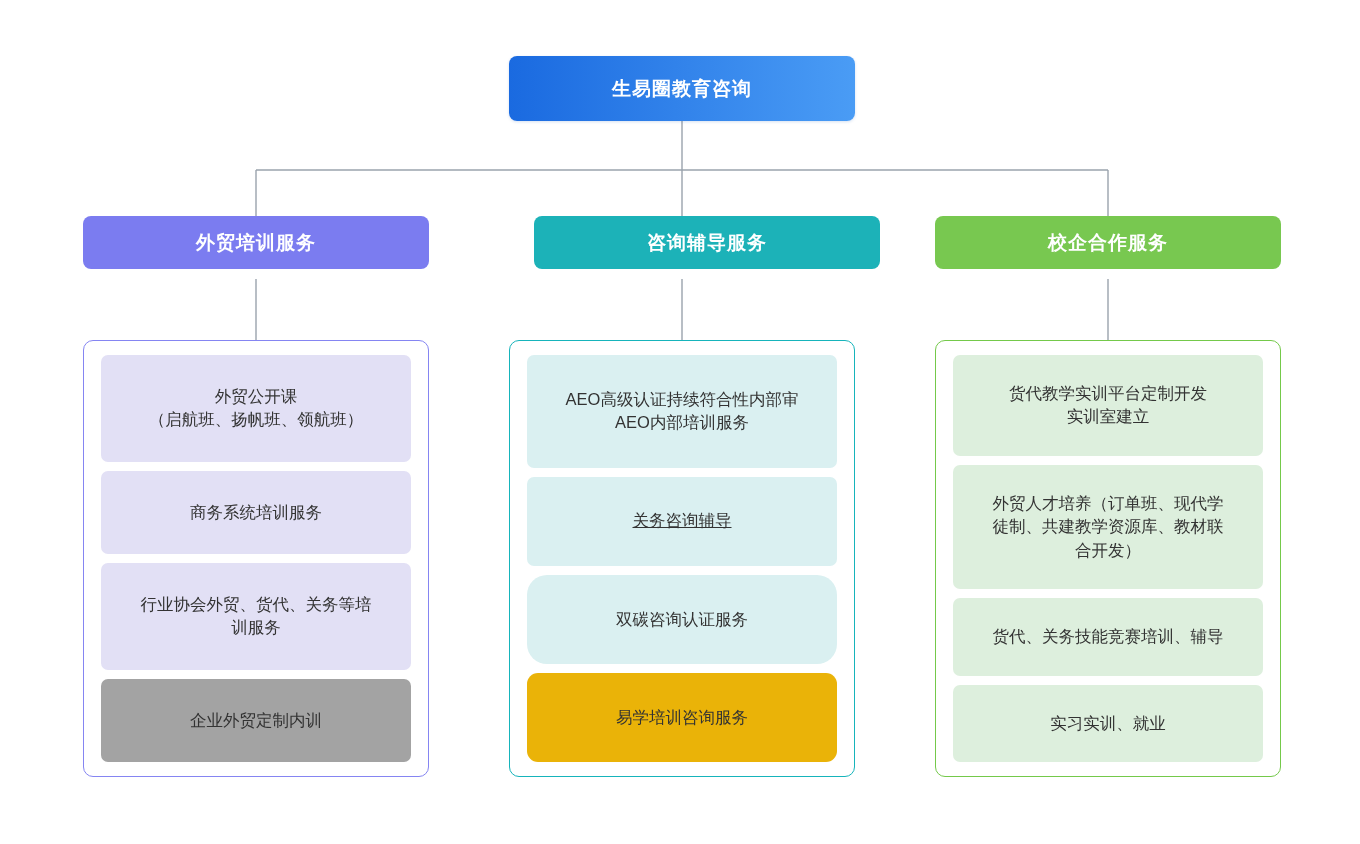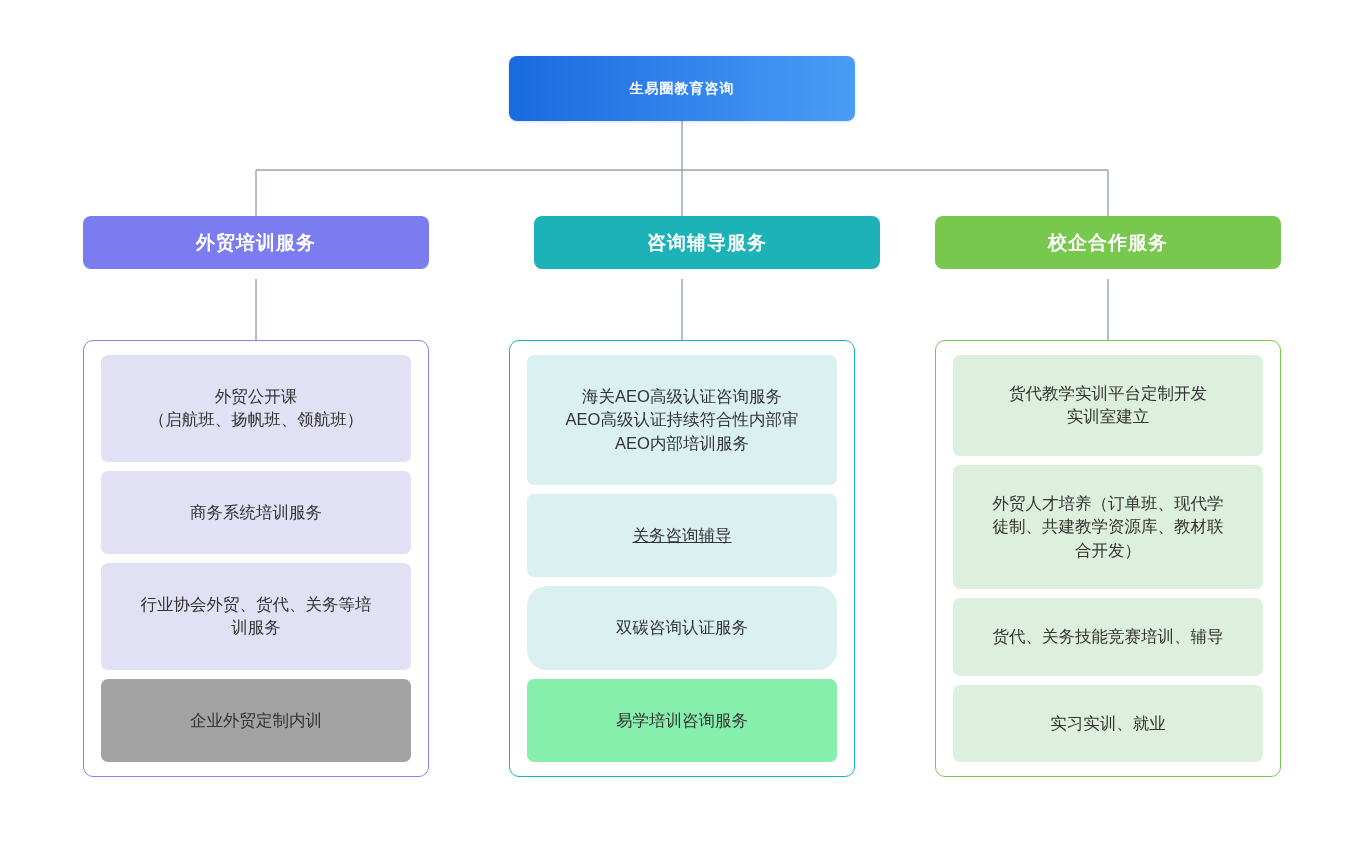--- a/index.html
+++ b/index.html
@@ -34,21 +34,21 @@
     height: 65px;
     border-radius: 8px;
     background: linear-gradient(90deg, #1a6ae0 0%, #4a9cf5 100%);
     display: flex;
     align-items: center;
     justify-content: center;
     box-shadow: 0 1px 3px rgba(30,90,180,0.18);
   }
   .root-node-label {
     color: #ffffff;
-    font-size: 14px;
+    font-size: 19px;
     font-weight: bold;
     letter-spacing: 1px;
   }
 
   
   .column {
     position: absolute;
     top: 216px;
     width: 346px;
   }
@@ -158,36 +158,35 @@
     </div>
   </div>
 
   <div class="column col-1">
     <div class="category-header" style="background: rgb(28, 178, 184);">
       <span class="category-header-label">咨询辅导服务</span>
     </div>
     <div class="items-container" style="border-color: rgb(22, 180, 187);">
       <div class="leaf-item" style="background: rgb(218, 240, 241);">
         <span>
-          <span class="leaf-line">海关AEO高级认证咨询服务</span>
           <span class="leaf-line">AEO高级认证持续符合性内部审</span>
           <span class="leaf-line">AEO内部培训服务</span>
         </span>
       </div>
       <div class="leaf-item" style="background: rgb(218, 240, 241); text-decoration: underline;">
         <span>
           <span class="leaf-line">关务咨询辅导</span>
         </span>
       </div>
       <div class="leaf-item" style="background: rgb(218, 240, 241); border-radius: 20px;">
         <span>
           <span class="leaf-line">双碳咨询认证服务</span>
         </span>
       </div>
-      <div class="leaf-item" style="background: #86efac;">
+      <div class="leaf-item" style="background: #eab308; border-radius: 11px;">
         <span>
           <span class="leaf-line">易学培训咨询服务</span>
         </span>
       </div>
     </div>
   </div>
 
   <div class="column col-2">
     <div class="category-header" style="background: rgb(120, 200, 80);">
       <span class="category-header-label">校企合作服务</span>

